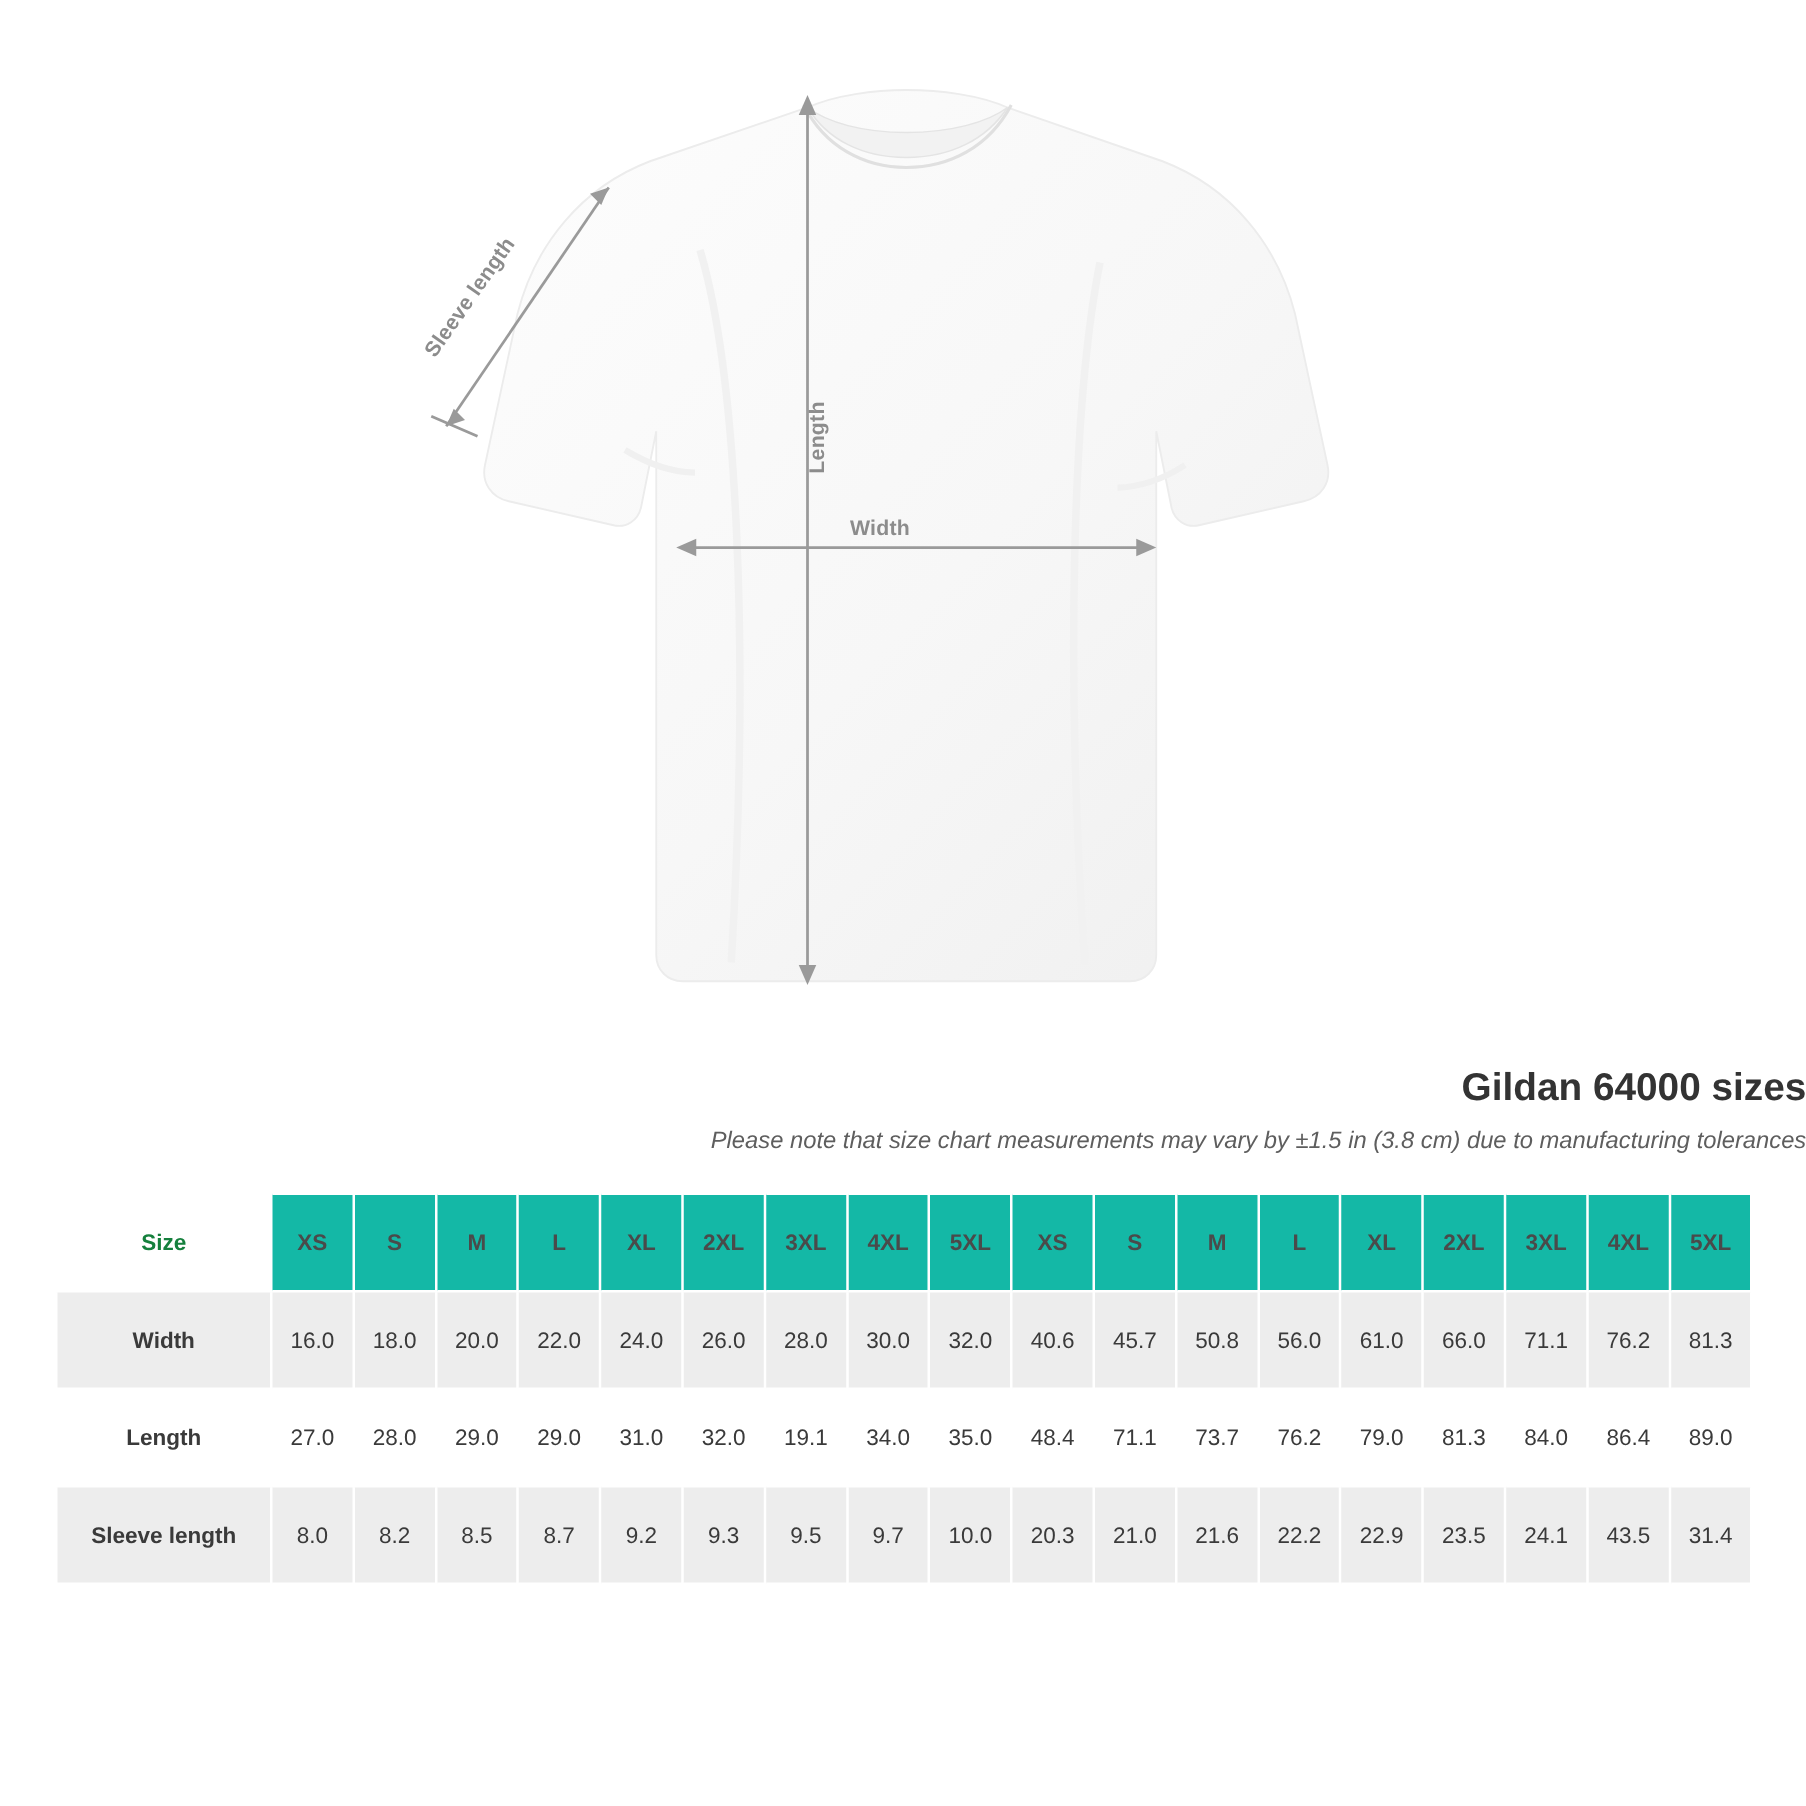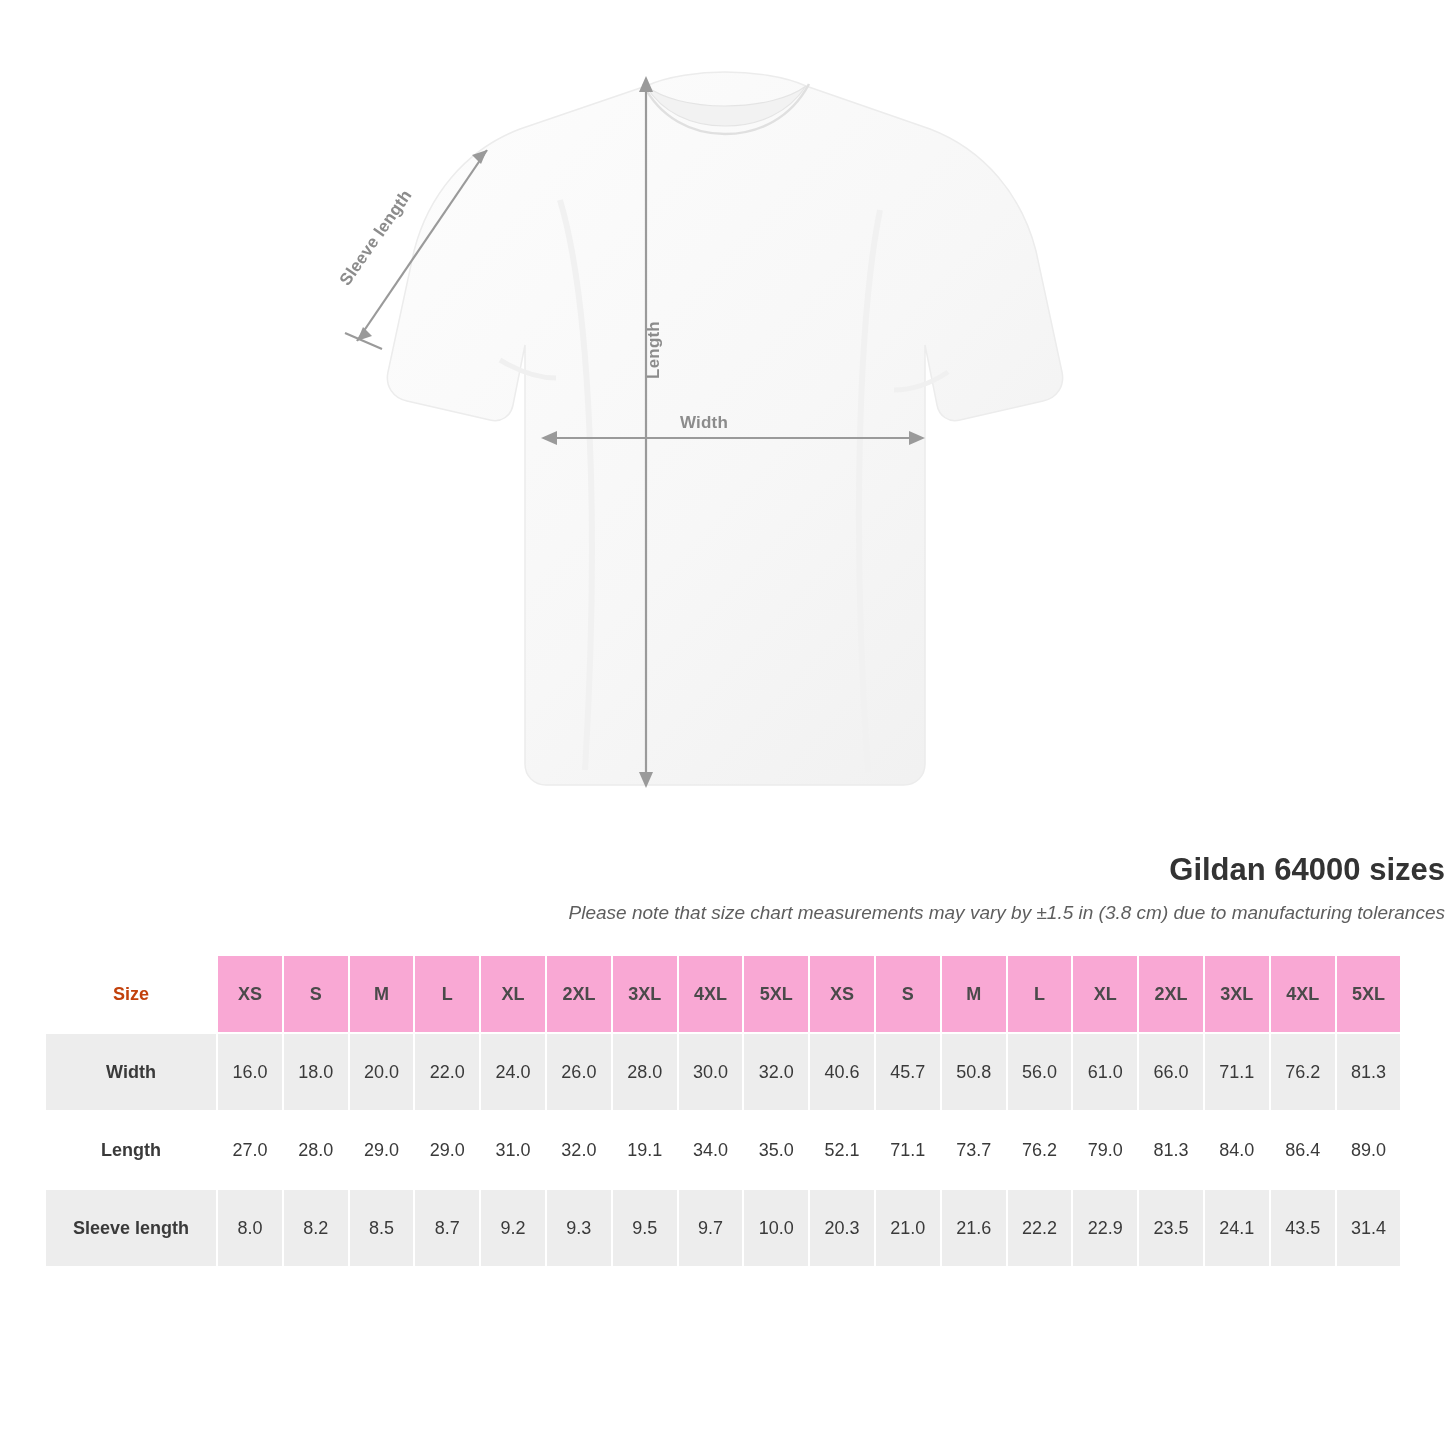--- a/index.html
+++ b/index.html
@@ -99,30 +99,30 @@
     line-height: 1.25;
   }
   .unit-sub {
     font-size: 16.5px;
     font-style: italic;
     color: #6b6b6b;
     line-height: 1.9;
   }
   .hdr-row td {
     height: 74px;
-    background: #f9a8d4;
+    background: #14b8a6;
     font-size: 18px;
     font-weight: bold;
     color: #4a4a4a;
   }
   .hdr-row td.row-label {
     background: #ffffff;
     font-size: 18px;
     font-weight: bold;
-    color: #c2410c;
+    color: #15803d;
   }
   .data-row td {
     height: 74px;
     font-size: 18px;
     color: #3a3a3a;
   }
   .data-row.shaded td { background: #ededed; }
   .data-row.plain td { background: #ffffff; }
   .row-label {
     font-weight: bold;
@@ -275,21 +275,21 @@
         <td class="row-label">Length</td>
         <td>27.0</td>
         <td>28.0</td>
         <td>29.0</td>
         <td>29.0</td>
         <td>31.0</td>
         <td>32.0</td>
         <td>19.1</td>
         <td>34.0</td>
         <td>35.0</td>
-        <td>52.1</td>
+        <td>48.4</td>
         <td>71.1</td>
         <td>73.7</td>
         <td>76.2</td>
         <td>79.0</td>
         <td>81.3</td>
         <td>84.0</td>
         <td>86.4</td>
         <td>89.0</td>
       </tr>
 

